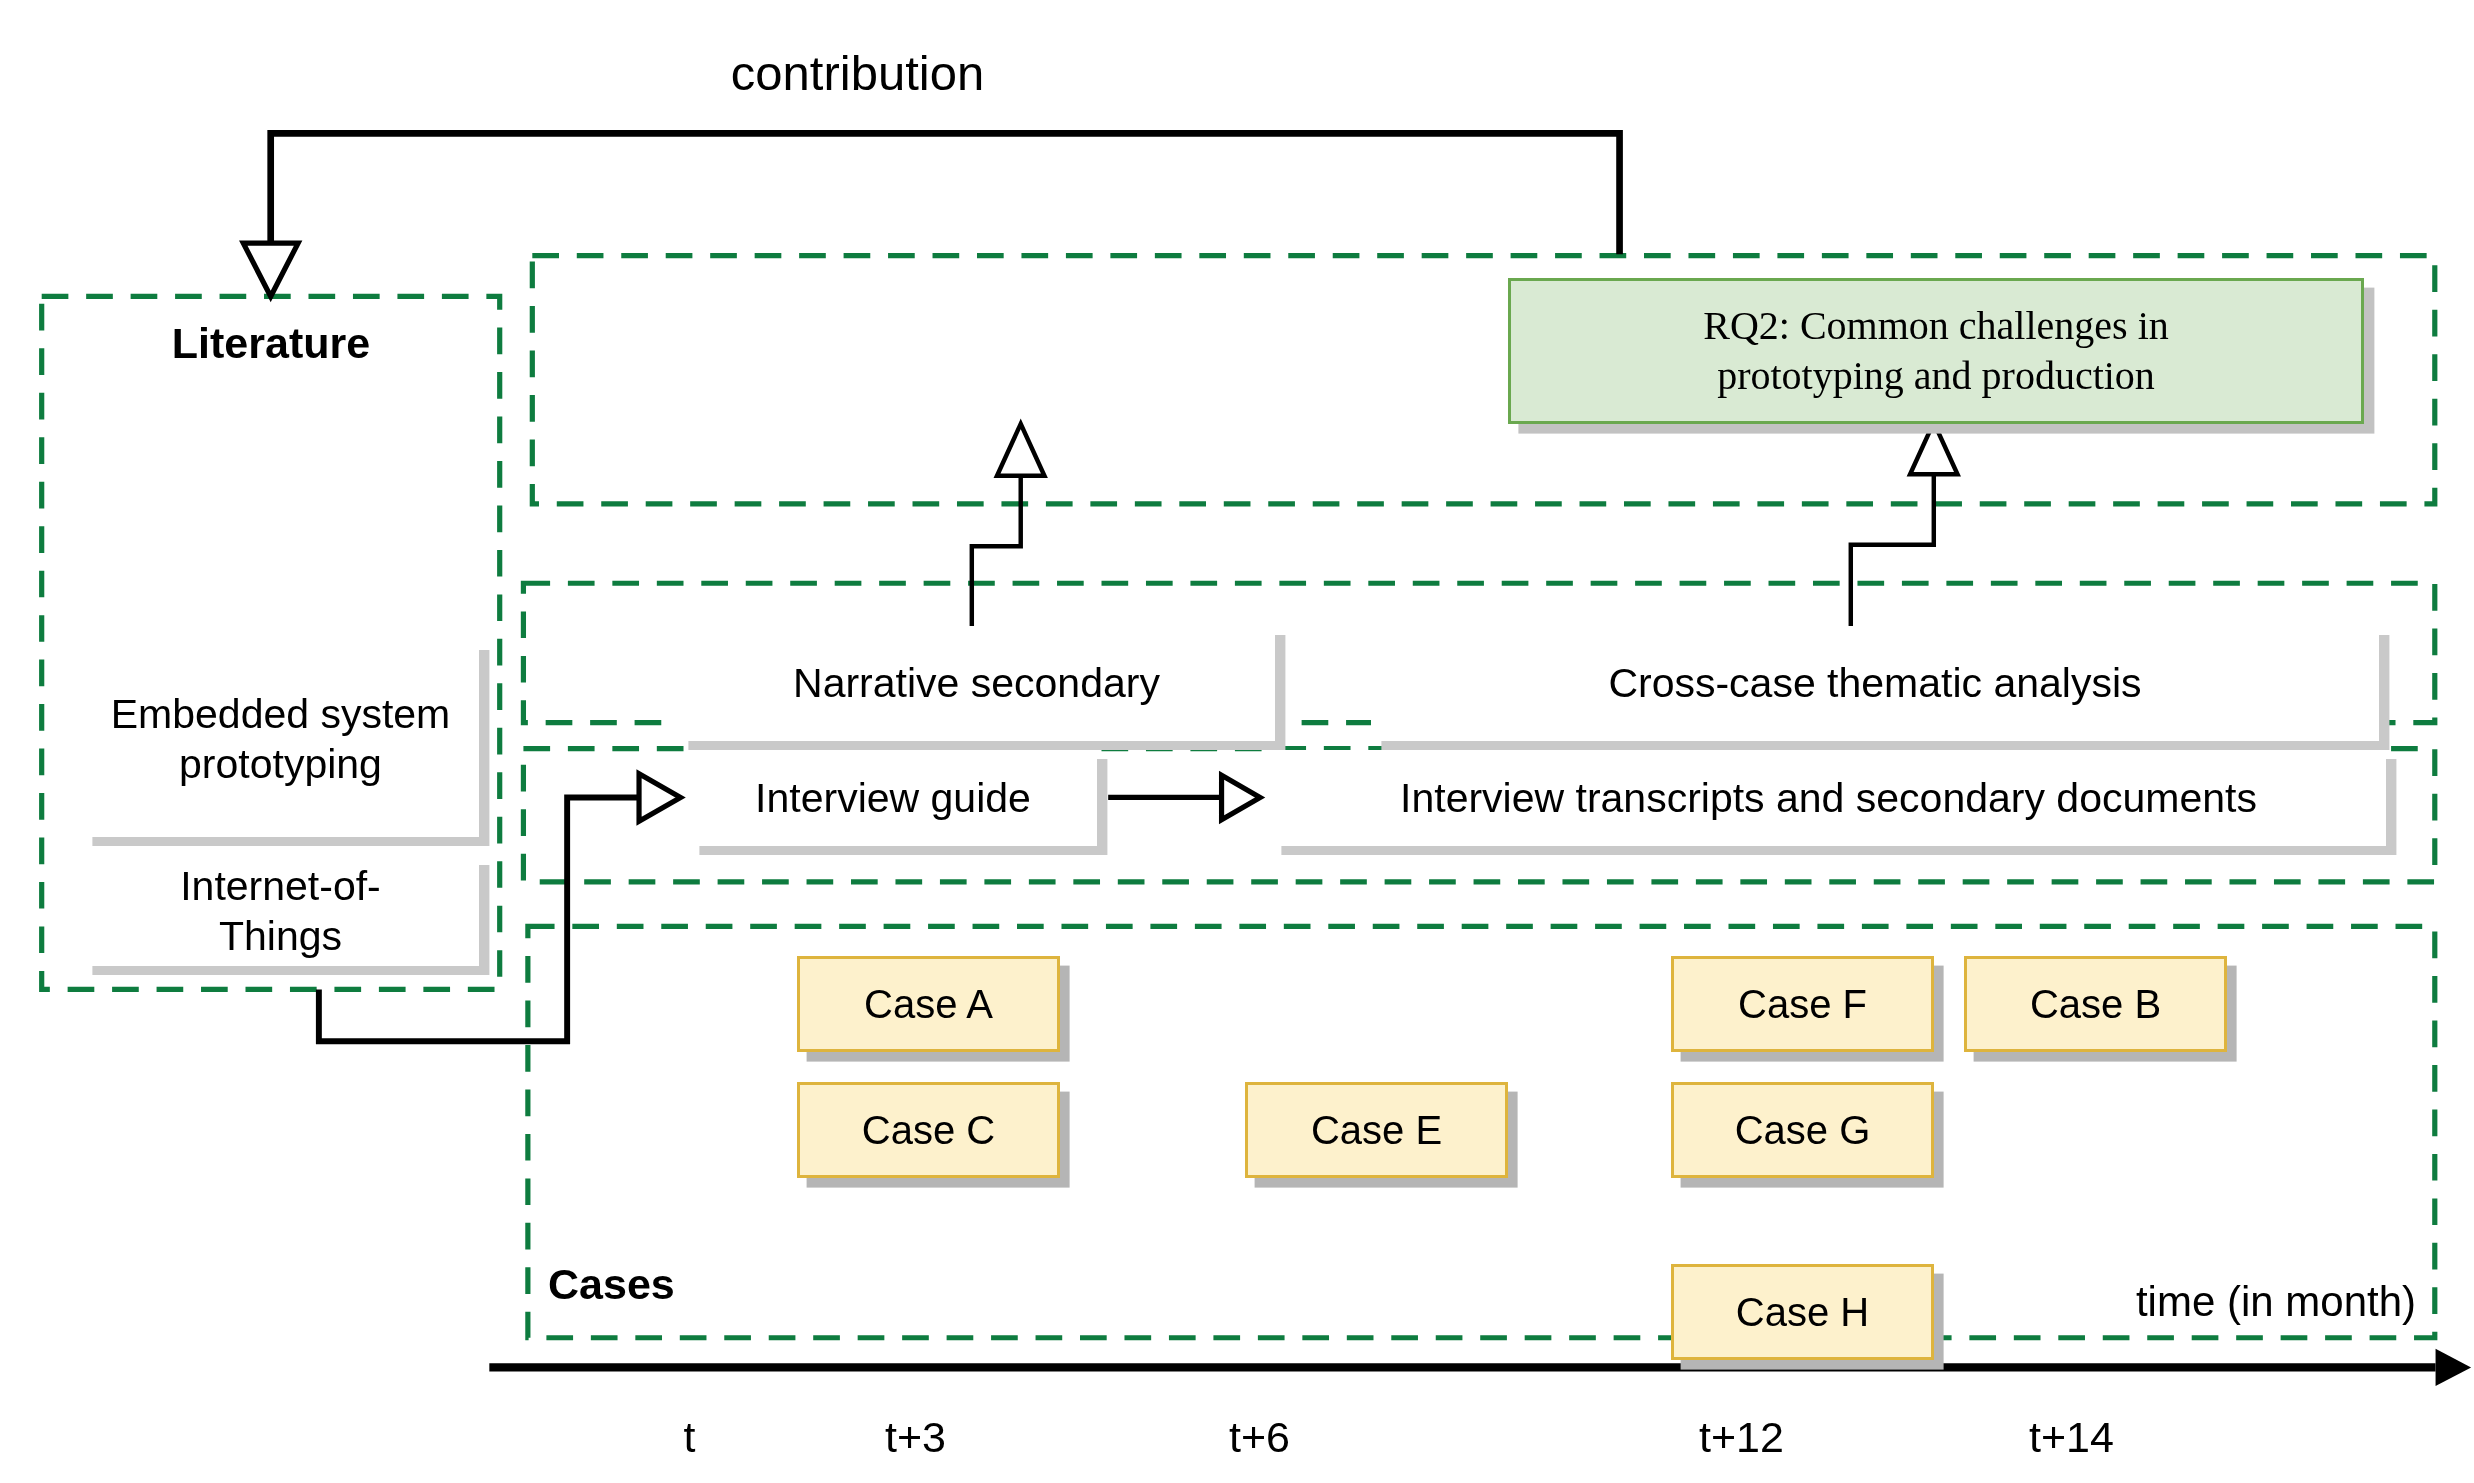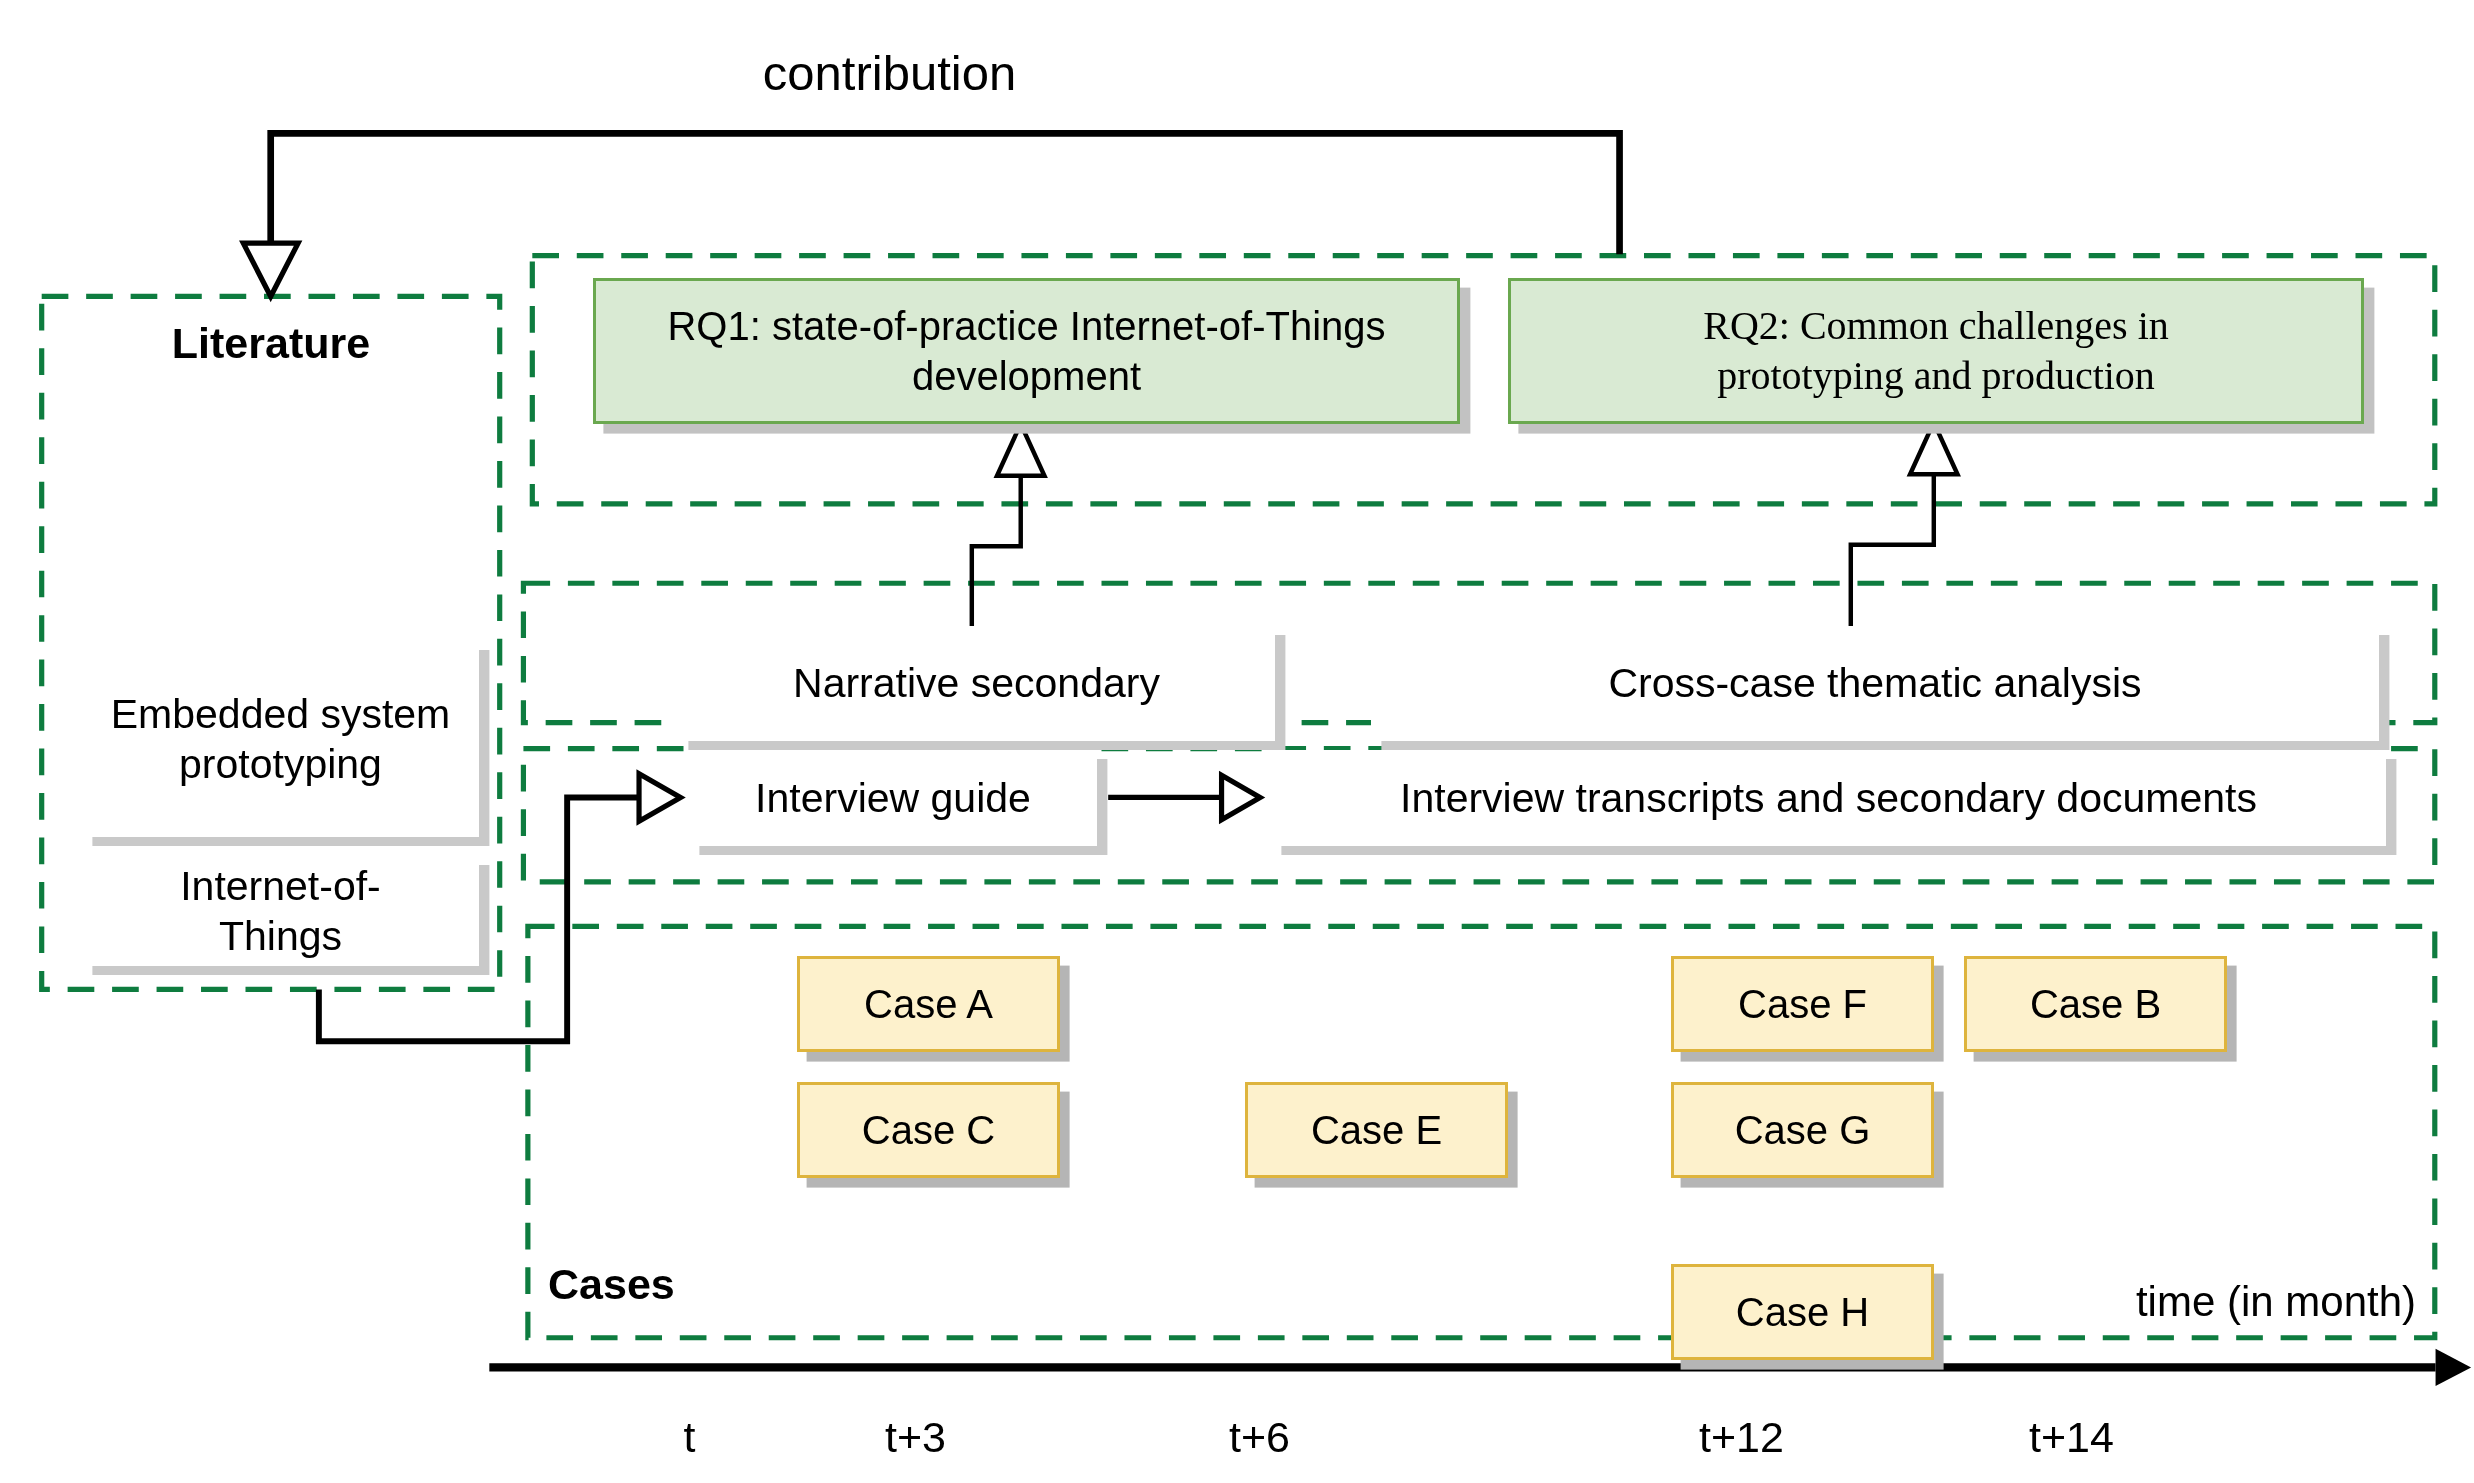--- a/index.html
+++ b/index.html
@@ -10,21 +10,21 @@
     font-family:"Liberation Sans","DejaVu Sans",sans-serif;
     color:#000;
     overflow:hidden;
   }
   .canvas svg.overlay{position:absolute;left:0;top:0;z-index:1;}
   .abs{position:absolute;z-index:2;}
   .center-text{display:flex;align-items:center;justify-content:center;text-align:center;}
   .label{font-size:41px;line-height:1.22;}
 
   .contribution-label{
-    left:667px;top:39px;width:445px;height:67px;
+    left:635px;top:39px;width:445px;height:67px;
     font-size:49px;
   }
   .lit-title{
     left:42px;top:317px;width:458px;height:52px;
     font-size:43px;font-weight:bold;
   }
   .paper{
     background:#ffffff;
     box-shadow:10.4px 9px 0 #c9c9c9;
   }
@@ -141,23 +141,20 @@
 
   <div class="abs center-text lit-title">Literature</div>
 
   <div class="abs center-text paper label lit-item i1">
     <span>Embedded system prototyping</span>
   </div>
   <div class="abs center-text paper label lit-item i2">
     <span>Internet-of-Things</span>
   </div>
 
-  <div class="abs center-text rq-box rq1">
-    <span>RQ1: state-of-practice Internet-of-Things development</span>
-  </div>
   <div class="abs center-text rq-box rq2">
     <span>RQ2: Common challenges in prototyping and production</span>
   </div>
 
   <div class="abs center-text paper label narrative">
     <span>Narrative secondary</span>
   </div>
   <div class="abs center-text paper label crosscase">
     <span>Cross-case thematic analysis</span>
   </div>

